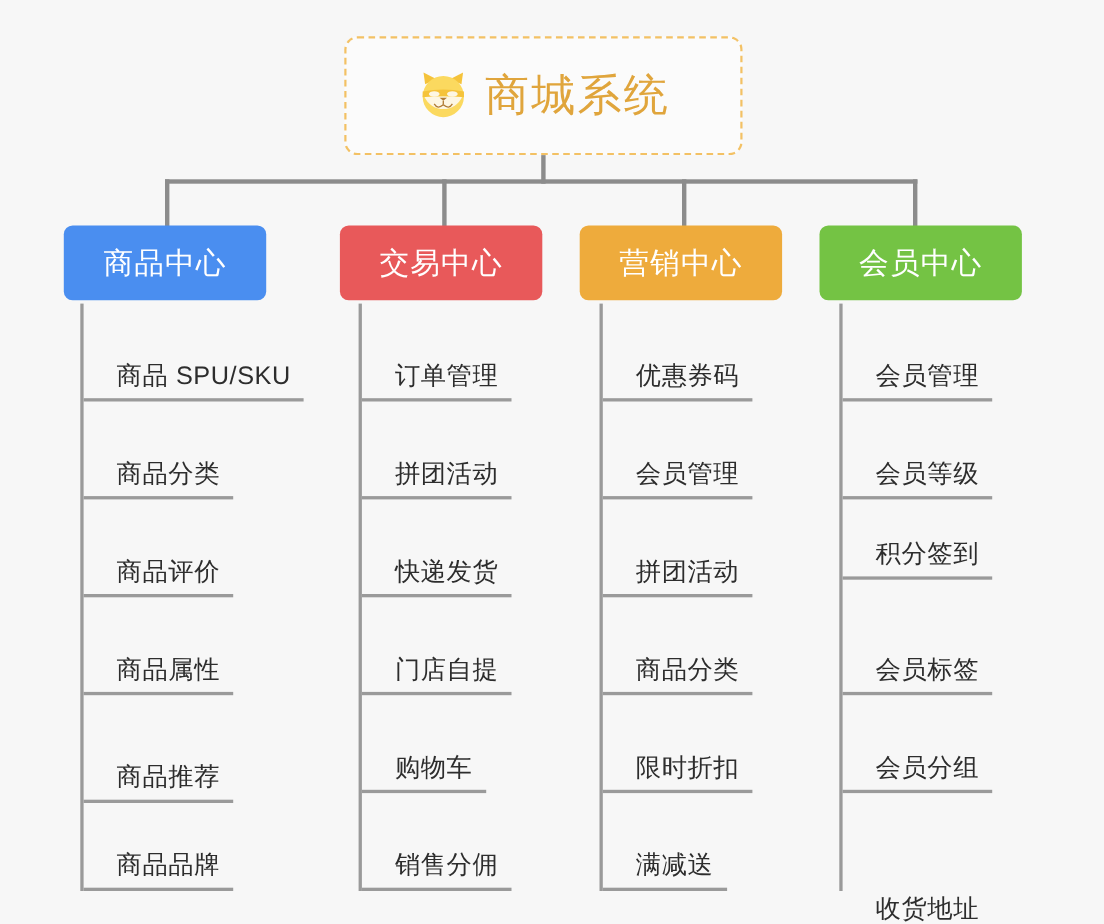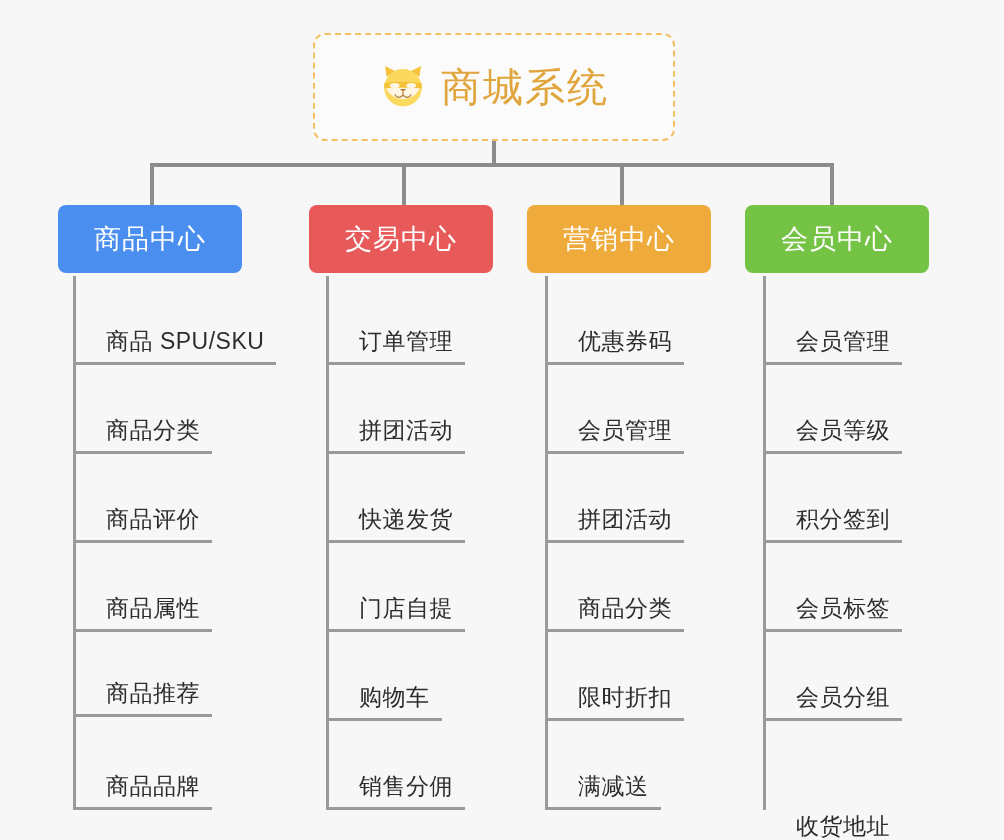--- a/index.html
+++ b/index.html
@@ -163,21 +163,21 @@
     </div>
     <div class="leaf-item" style="top:89px;">
       <span class="leaf-label">商品分类</span>
     </div>
     <div class="leaf-item" style="top:178px;">
       <span class="leaf-label">商品评价</span>
     </div>
     <div class="leaf-item" style="top:267px;">
       <span class="leaf-label">商品属性</span>
     </div>
-    <div class="leaf-item" style="top:352px;align-items:flex-end;">
+    <div class="leaf-item" style="top:365px;align-items:flex-end;">
       <span class="leaf-label">商品推荐</span>
     </div>
     <div class="leaf-item" style="top:445px;">
       <span class="leaf-label">商品品牌</span>
     </div>
   </div>
 
   <div class="leaf-col" style="left:326px;">
     <div class="leaf-spine" style="height:534px;"></div>
     <div class="leaf-item" style="top:0px;">
@@ -223,21 +223,21 @@
   </div>
 
   <div class="leaf-col" style="left:763px;">
     <div class="leaf-spine" style="height:534px;"></div>
     <div class="leaf-item" style="top:0px;">
       <span class="leaf-label">会员管理</span>
     </div>
     <div class="leaf-item" style="top:89px;justify-content:center;">
       <span class="leaf-label">会员等级</span>
     </div>
-    <div class="leaf-item" style="top:178px;align-items:flex-end;">
+    <div class="leaf-item" style="top:162px;align-items:flex-end;">
       <span class="leaf-label">积分签到</span>
     </div>
     <div class="leaf-item" style="top:267px;">
       <span class="leaf-label">会员标签</span>
     </div>
     <div class="leaf-item" style="top:356px;">
       <span class="leaf-label">会员分组</span>
     </div>
     <div class="leaf-item" style="top:445px;margin-top:40px;">
       <span class="leaf-label">收货地址</span>

